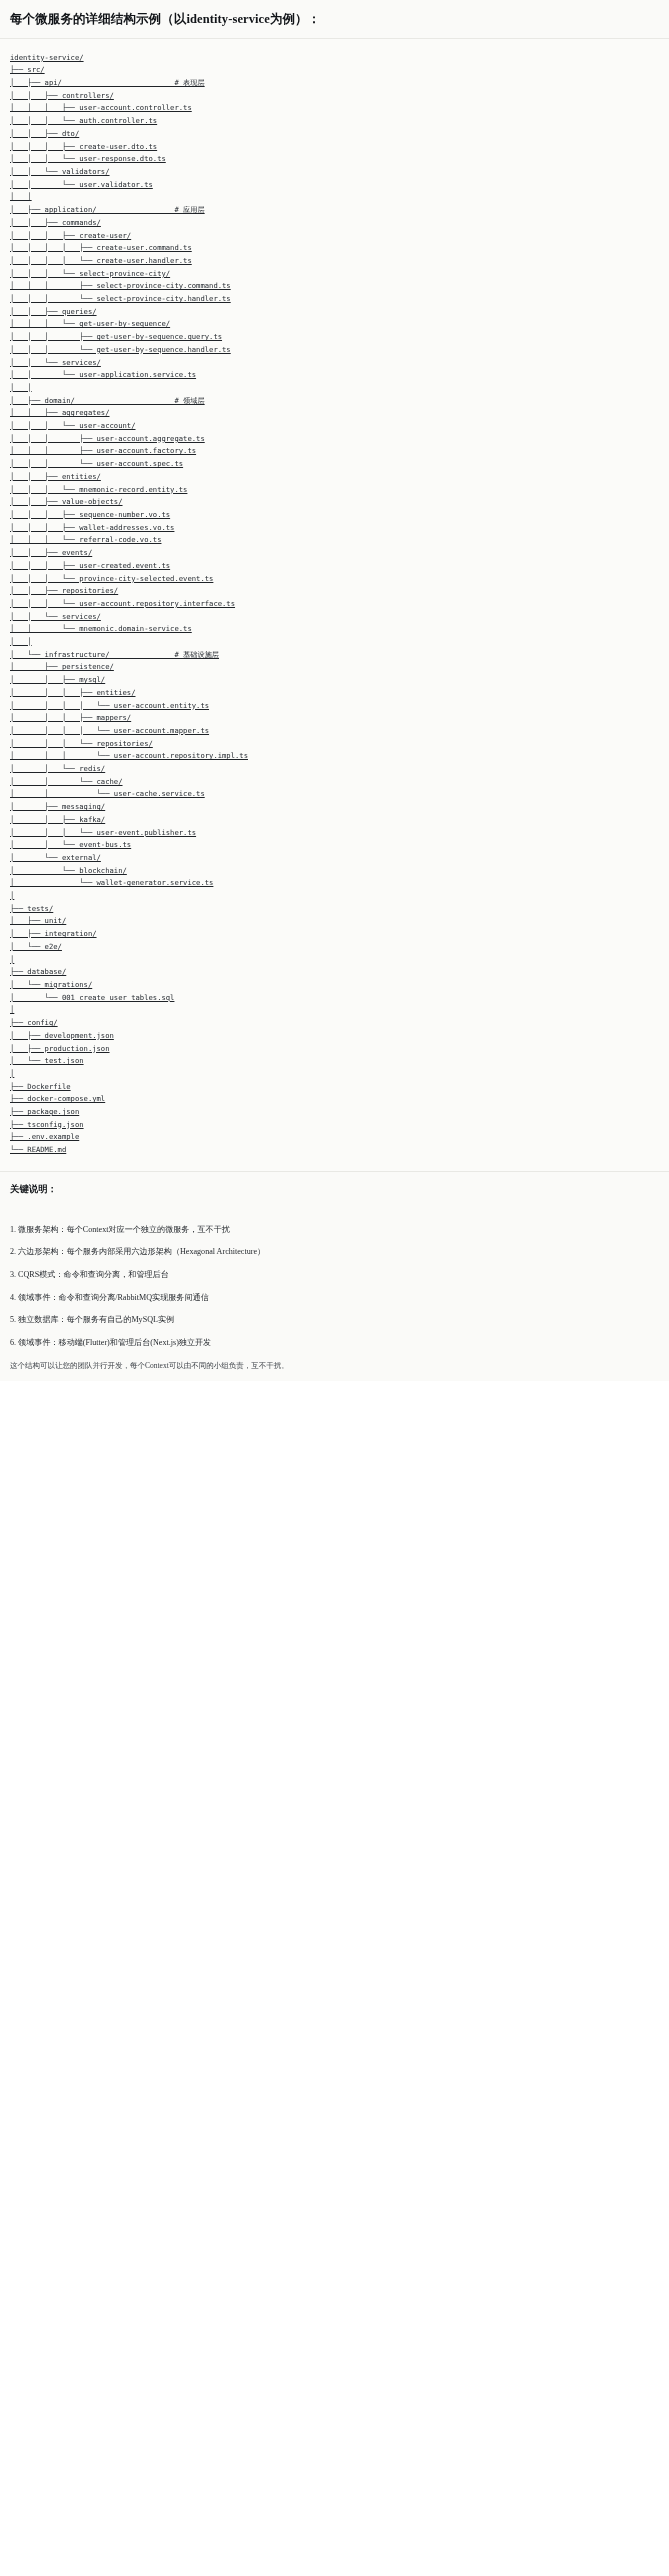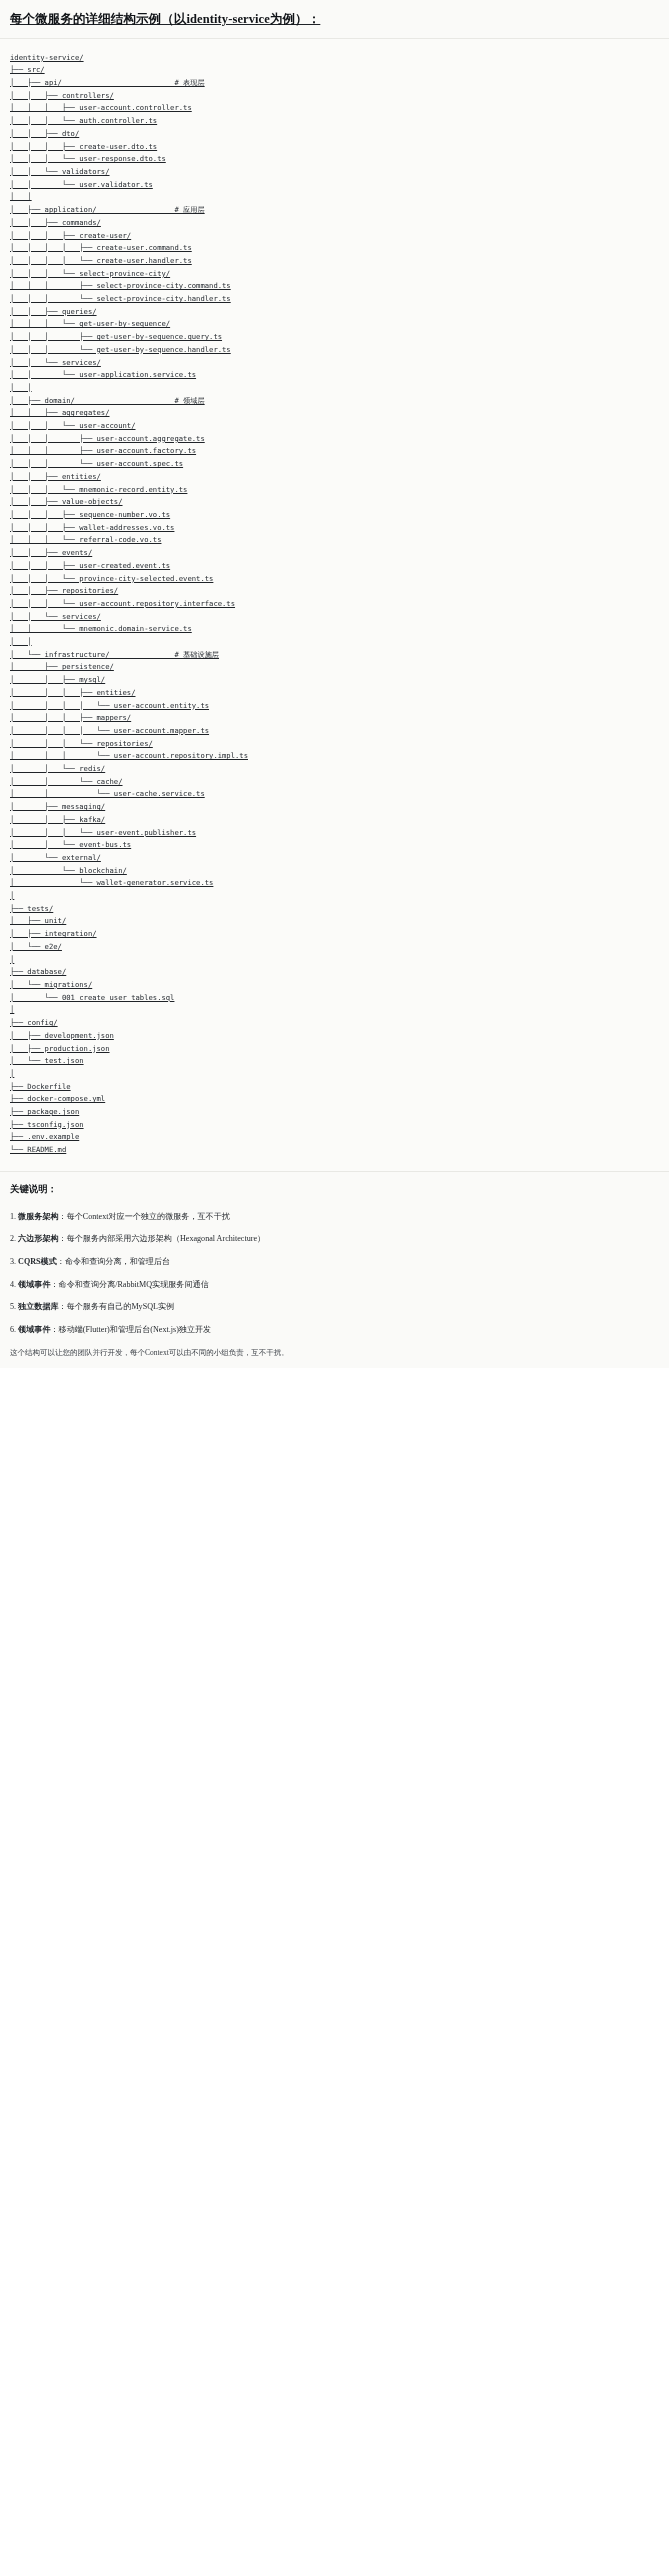--- a/index.html
+++ b/index.html
@@ -11,21 +11,20 @@
     -webkit-font-smoothing:antialiased;
   }
   .page{width:669px;box-sizing:border-box;}
 
   
   .header{
     background:#fafaf8;
     padding:11.3px 10px 10px 10px;
     border-bottom:0.6px solid #e8e8e4;
     box-sizing:border-box;
-    text-decoration:underline;
   }
   .header h1{
     margin:0;
     font-size:12.5px;
     font-weight:bold;
     line-height:1.35;
     color:#111418;
     font-family:"Liberation Serif","DejaVu Serif",serif;
     letter-spacing:0.1px;
   }
@@ -49,21 +48,21 @@
     letter-spacing:0px;
   }
 
   
   .notes{
     background:#fafaf8;
     padding:11.3px 10px 8.8px 10px;
     box-sizing:border-box;
   }
   .notes h2{
-    margin:0 0 15px 0;
+    margin:0 0 28px 0;
     font-size:9.4px;
     font-weight:bold;
     color:#111418;
     font-family:Liberation Serif, serif;
   }
   ol.note-list{
     margin:0;
     padding:0;
     list-style:none;
     counter-reset:note;
@@ -73,21 +72,21 @@
     margin:0 0 10px 0;
     font-size:8.1px;
     line-height:1.55;
     color:#1f2328;
     font-family:"Liberation Serif","DejaVu Serif",serif;
   }
   ol.note-list li:before{
     content:counter(note) ". ";
     font-weight:normal;
   }
-  ol.note-list li .nb{font-weight:bold;}
+  ol.note-list li .nb{font-weight:normal;}
   .footnote{
     margin:11px 0 0 0;
     font-size:7.5px;
     line-height:1.6;
     color:#3a3f45;
     font-family:"Liberation Serif","DejaVu Serif",serif;
   }
 </style>
 </head>
 <body>

